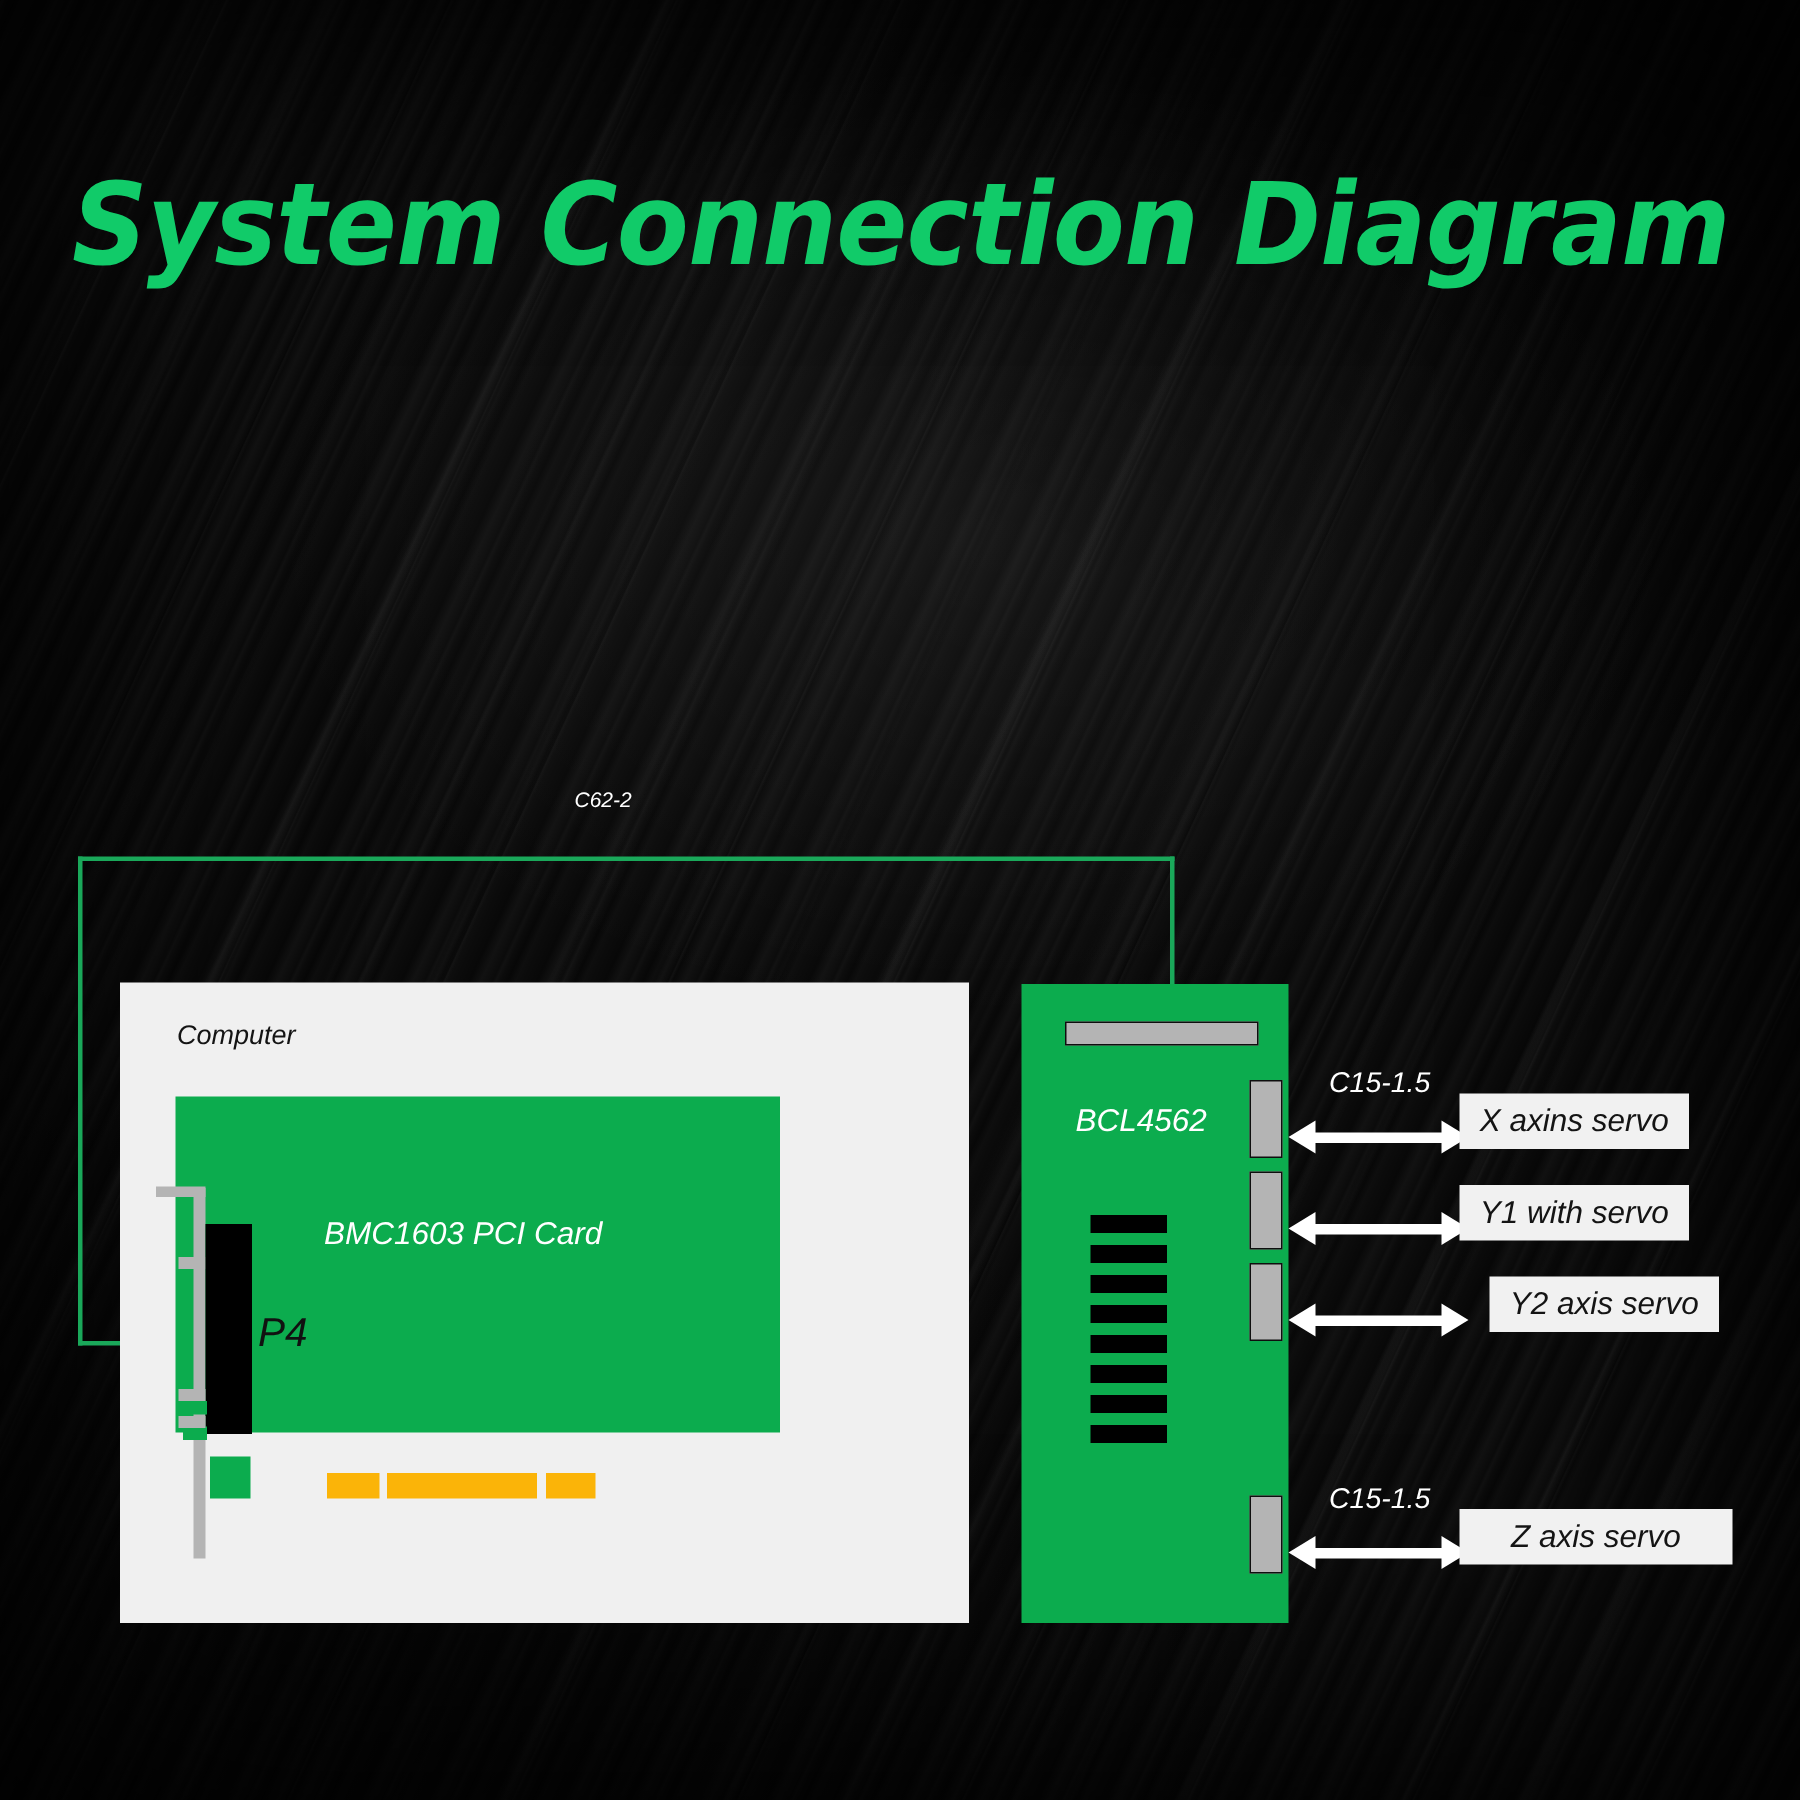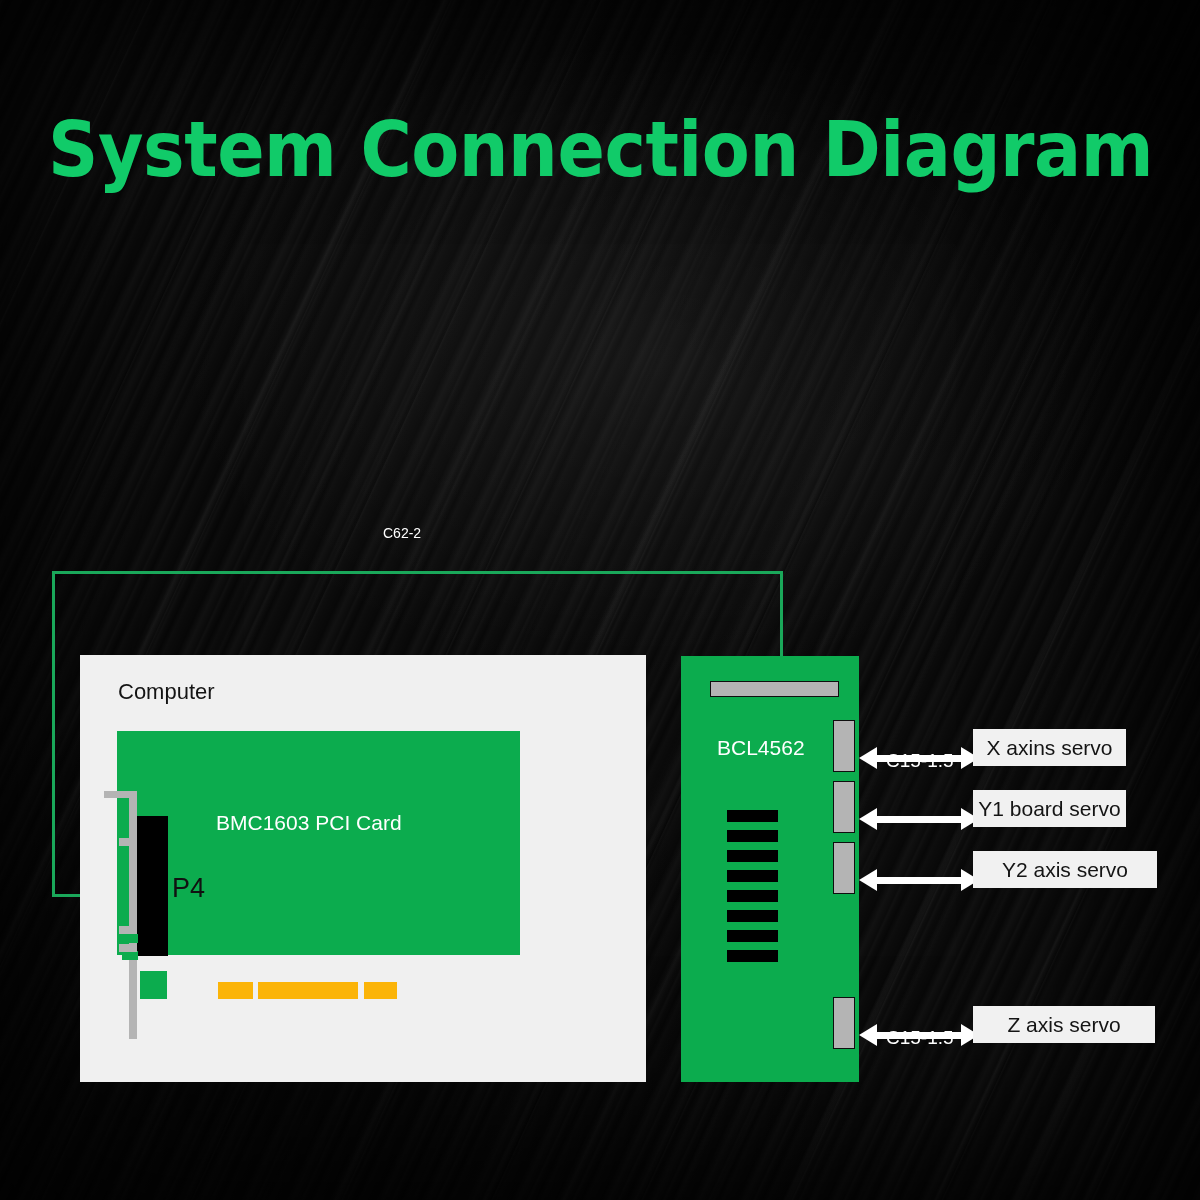--- a/index.html
+++ b/index.html
@@ -6,20 +6,21 @@
   html,body{margin:0;padding:0;}
   body{
     width:1200px;height:1200px;overflow:hidden;
     background:#0a0a0a;
     font-family:"Liberation Sans", sans-serif;
     -webkit-font-smoothing:antialiased;
   }
   #stage{
     position:relative;width:1200px;height:1200px;overflow:hidden;
     background:#0b0b0b;
+    font-style:italic;
   }
   
   .tex{position:absolute;inset:0;pointer-events:none;}
   .tex.t1{
     background:
       repeating-linear-gradient(115deg,
         rgba(255,255,255,0.000) 0px,
         rgba(255,255,255,0.022) 2px,
         rgba(255,255,255,0.000) 5px,
         rgba(0,0,0,0.35) 9px,
@@ -105,21 +106,21 @@
   
   #cable-stub{left:52px;top:894px;width:56px;height:3px;}
 
   
   #computer-box{
     position:absolute;left:80px;top:655px;width:566px;height:427px;
     background:#f0f0f0;
   }
   #computer-label{
     position:absolute;left:118px;top:681px;
-    color:#141414;font-size:22px;line-height:1;
+    color:#141414;font-size:18px;line-height:1;
   }
 
   
   #pci-card{
     position:absolute;left:117px;top:731px;width:403px;height:224px;
     background:#0cac4e;
   }
   #pci-card-label{
     position:absolute;left:216px;top:812px;
     color:#ffffff;font-size:21px;line-height:1;white-space:nowrap;
@@ -191,30 +192,30 @@
   .arrow .head-r{
     position:absolute;right:0;top:0;width:0;height:0;
     border-top:11px solid transparent;border-bottom:11px solid transparent;
     border-left:18px solid #ffffff;
   }
   .servo-box{
     position:absolute;background:#f1f1f1;color:#141414;
     font-size:21px;display:flex;align-items:center;justify-content:center;
     white-space:nowrap;
   }
-  .conn-label{position:absolute;color:#ffffff;font-size:19px;white-space:nowrap;margin-top:38px;}
+  .conn-label{position:absolute;color:#ffffff;font-size:19px;white-space:nowrap;}
 
   #row-x  {top:747px;}
   #row-y1 {top:808px;}
   #row-y2 {top:869px;}
   #row-z  {top:1024px;}
 
   #box-x  {left:973px;top:729px;width:153px;height:37px;}
   #box-y1 {left:973px;top:790px;width:153px;height:37px;}
-  #box-y2 {left:973px;top:851px;width:184px;height:37px;}
+  #box-y2 {left:993px;top:851px;width:153px;height:37px;}
   #box-z  {left:973px;top:1006px;width:182px;height:37px;}
 
   #conn-x {left:886px;top:712px;}
   #conn-z {left:886px;top:989px;}
 </style>
 </head>
 <body>
 
 <div id="stage">
 
@@ -287,21 +288,21 @@
     <div id="conn-x" class="conn-label">C15-1.5</div>
     <div id="box-x" class="servo-box">X axins servo</div>
 
     <div id="row-y1" class="arrow-row">
       <div class="arrow">
         <div class="head-l"></div>
         <div class="shaft"></div>
         <div class="head-r"></div>
       </div>
     </div>
-    <div id="box-y1" class="servo-box">Y1 board servo</div>
+    <div id="box-y1" class="servo-box">Y1 with servo</div>
 
     <div id="row-y2" class="arrow-row">
       <div class="arrow">
         <div class="head-l"></div>
         <div class="shaft"></div>
         <div class="head-r"></div>
       </div>
     </div>
     <div id="box-y2" class="servo-box">Y2 axis servo</div>
 

